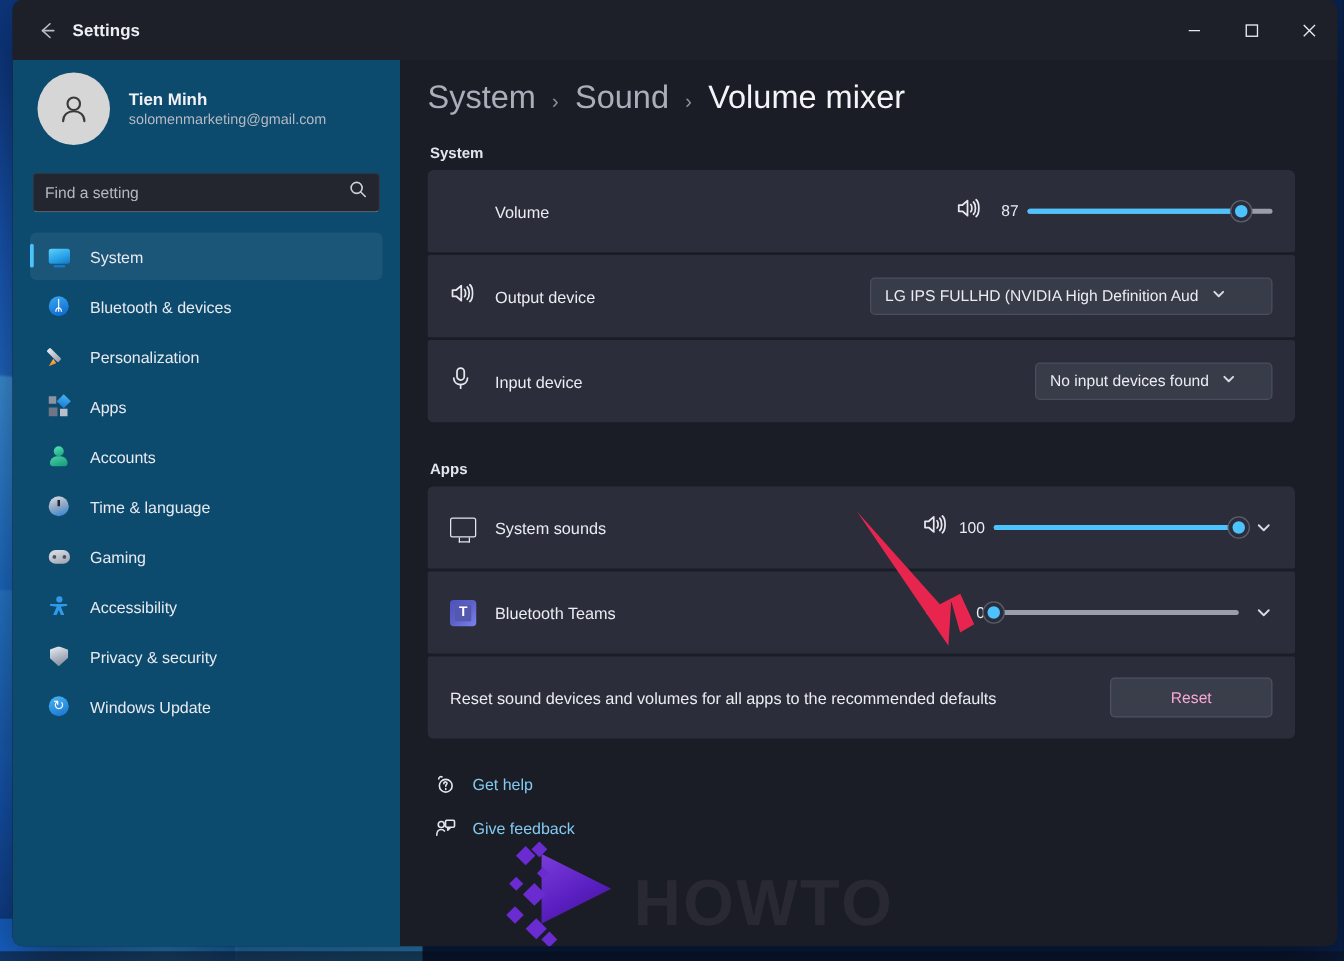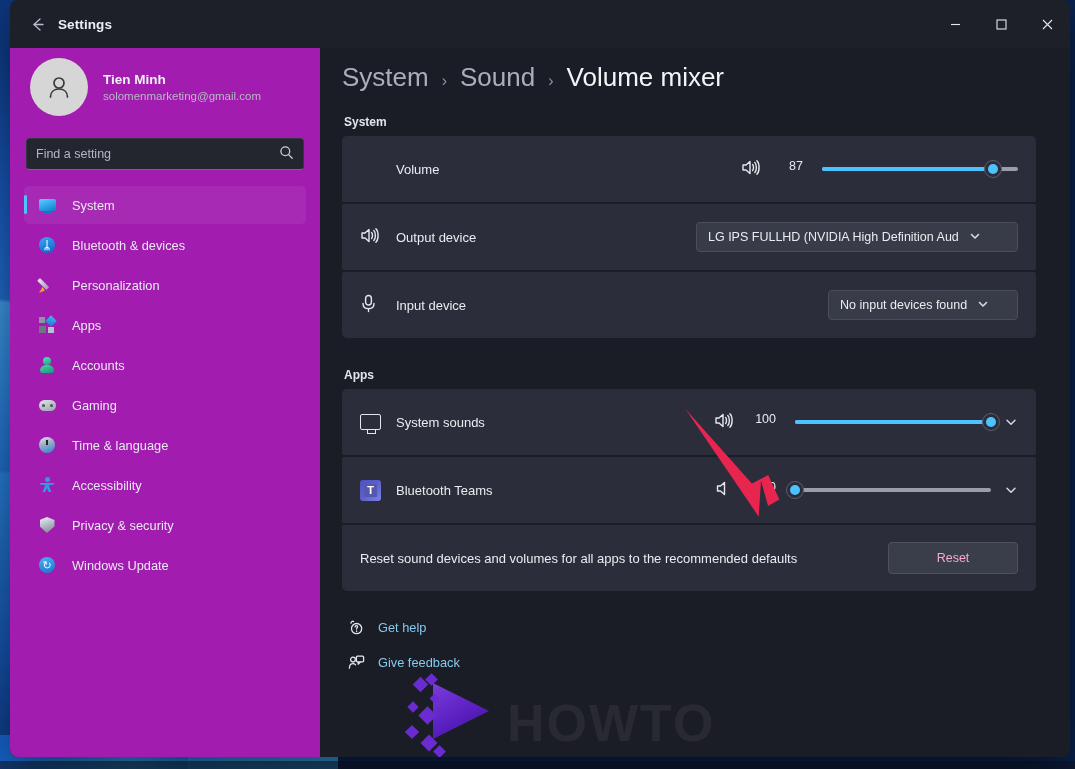--- a/index.html
+++ b/index.html
@@ -90,21 +90,21 @@
     display: flex; align-items: center; justify-content: center;
     cursor: pointer;
   }
   .win-btn svg { stroke: #e6e8ee; }
 
   #body-area { display: flex; height: 709px; }
 
   
   #sidebar {
     width: 310px;
-    background: #a21caf;
+    background: #0c4a6e;
     padding: 0 14px;
     flex-shrink: 0;
   }
   #account {
     display: flex; align-items: center;
     padding: 10px 6px 0 6px;
     margin-bottom: 22px;
     cursor: pointer;
   }
   #avatar {
@@ -245,21 +245,21 @@
   .row-ico {
     width: 36px; flex-shrink: 0;
     display: flex; align-items: center;
   }
   .row-label { font-size: 13px; color: #eaecf1; flex: 1; }
 
   
   .gly { stroke: #e6e8ee; fill: none; stroke-width: 1.4; }
 
   
-  .slider-group { display: flex; gap: 19px; }
+  .slider-group { display: flex; align-items: center; gap: 7px; }
   .vol-num { font-size: 12.5px; color: #e9ebf0; min-width: 24px; text-align: right; }
   .slider {
     position: relative;
     width: 196px; height: 20px;
     display: flex; align-items: center;
     cursor: pointer;
   }
   .track {
     position: absolute; left: 0; right: 0; height: 4px;
     background: #9a9ea8; border-radius: 2px;
@@ -490,29 +490,29 @@
             <span class="nav-label">Apps</span>
           </div>
           <div class="nav-item">
             <span class="nav-ico">
               <span class="ic-acct"></span>
             </span>
             <span class="nav-label">Accounts</span>
           </div>
           <div class="nav-item">
             <span class="nav-ico">
+              <span class="ic-clock"></span>
+            </span>
+            <span class="nav-label">Time &amp; language</span>
+          </div>
+          <div class="nav-item">
+            <span class="nav-ico">
               <span class="ic-game"></span>
             </span>
             <span class="nav-label">Gaming</span>
-          </div>
-          <div class="nav-item">
-            <span class="nav-ico">
-              <span class="ic-clock"></span>
-            </span>
-            <span class="nav-label">Time &amp; language</span>
           </div>
           <div class="nav-item">
             <span class="nav-ico">
               <span class="ic-access"></span>
             </span>
             <span class="nav-label">Accessibility</span>
           </div>
           <div class="nav-item">
             <span class="nav-ico">
               <span class="ic-shield"></span>

